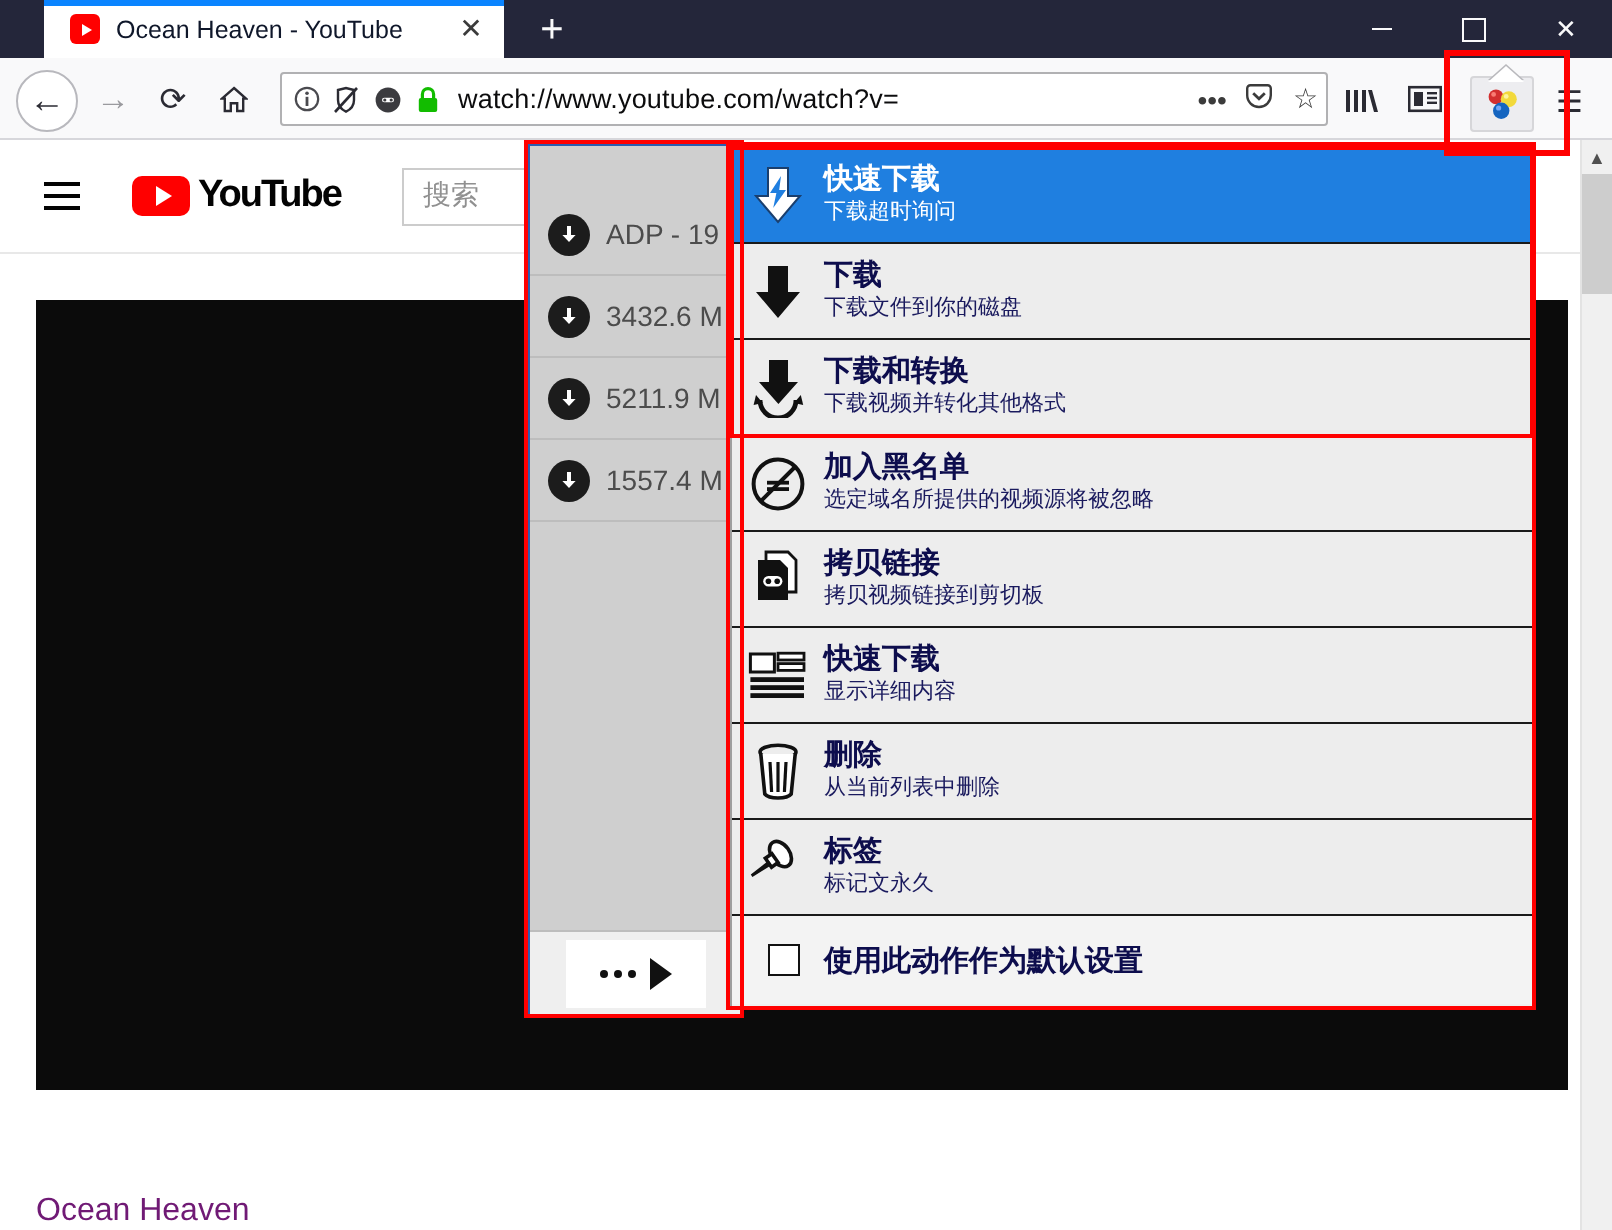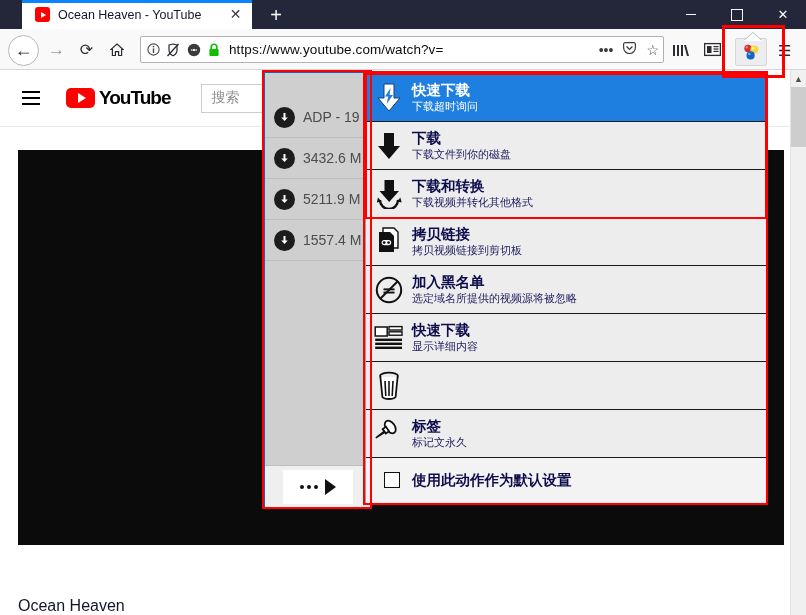--- a/index.html
+++ b/index.html
@@ -126,21 +126,21 @@
   #yt-search{
     margin-left:31px;width:145px;height:27px;border:1px solid #cccccc;background:#fff;
     display:flex;align-items:center;
   }
   #yt-search span{margin-left:9px;font-size:14px;color:#909090;}
 
   #player{
     position:absolute;left:18px;top:80px;width:766px;height:395px;background:#0b0b0b;
   }
   #vid-title{
-    position:absolute;left:18px;top:527px;font-size:16px;color:#0f172a;
+    position:absolute;left:18px;top:527px;font-size:16px;color:#701a75;
   }
 
   
   #sbar{
     position:absolute;right:0;top:70px;width:15px;height:545px;background:#f0f0f0;
     border-left:1px solid #e3e3e3;
   }
   #sbar-up{
     position:absolute;left:0;top:0;width:15px;height:17px;background:#f0f0f0;
     display:flex;align-items:center;justify-content:center;font-size:9px;color:#505050;
@@ -286,21 +286,21 @@
           <circle cx="5.4" cy="7" r="0.8" fill="#3b3b3f"></circle>
           <circle cx="8.6" cy="7" r="0.8" fill="#3b3b3f"></circle>
         </svg>
     </span>
     <span class="ub-icon" id="ub-lock">
       <svg width="12" height="14" viewBox="0 0 12 14">
           <path d="M3.2 6 L3.2 4.1 A2.8 2.8 0 0 1 8.8 4.1 L8.8 6" fill="none" stroke="#12bc00" stroke-width="1.6"></path>
           <rect x="1.4" y="6" width="9.2" height="7" rx="1" fill="#12bc00"></rect>
         </svg>
     </span>
-    <span id="ub-url">https://www.youtube.com/watch?v=</span>
+    <span id="ub-url">watch://www.youtube.com/watch?v=</span>
     <span class="ub-right">
       <span>•••</span>
       <span>
         <svg width="15" height="15" viewBox="0 0 15 15">
             <path d="M1.6 3.2 A1.6 1.6 0 0 1 3.2 1.6 L11.8 1.6 A1.6 1.6 0 0 1 13.4 3.2 L13.4 6.6 A5.9 5.9 0 0 1 1.6 6.6 Z" fill="none" stroke="#3b3b3b" stroke-width="1.2"></path>
             <path d="M4.6 5.6 L7.5 8.4 L10.4 5.6" fill="none" stroke="#3b3b3b" stroke-width="1.4"></path>
           </svg>
       </span>
       <span>☆</span>
     </span>
@@ -454,46 +454,46 @@
       </svg>
     </span>
     <span class="mi-txt">
       <span class="mi-title">下载和转换</span>
       <span class="mi-sub">下载视频并转化其他格式</span>
     </span>
   </div>
 
   <div class="mi">
     <span class="mi-ico">
+      <svg width="28" height="28" viewBox="0 0 28 28">
+        <circle cx="14" cy="14" r="12.2" fill="none" stroke="#111" stroke-width="2"></circle>
+        <line x1="5" y1="23" x2="23" y2="5" stroke="#111" stroke-width="2"></line>
+        <rect x="8.5" y="12.4" width="11" height="1.9" fill="#111"></rect>
+        <rect x="8.5" y="15.6" width="11" height="1.9" fill="#111"></rect>
+      </svg>
+    </span>
+    <span class="mi-txt">
+      <span class="mi-title">加入黑名单</span>
+      <span class="mi-sub">选定域名所提供的视频源将被忽略</span>
+    </span>
+  </div>
+
+  <div class="mi">
+    <span class="mi-ico">
       <svg width="27" height="30" viewBox="0 0 27 30">
         <path d="M7 1 L18 1 L22 5 L22 21 L7 21 Z" fill="#ffffff" stroke="#111" stroke-width="1.4"></path>
         <path d="M3 5 L14 5 L18 9 L18 25 L3 25 Z" fill="#111111"></path>
         <rect x="5.6" y="13" width="9.6" height="5.2" rx="2.6" fill="#ffffff"></rect>
         <circle cx="8.2" cy="15.6" r="1.4" fill="#111"></circle>
         <circle cx="12.6" cy="15.6" r="1.4" fill="#111"></circle>
       </svg>
     </span>
     <span class="mi-txt">
       <span class="mi-title">拷贝链接</span>
       <span class="mi-sub">拷贝视频链接到剪切板</span>
-    </span>
-  </div>
-
-  <div class="mi">
-    <span class="mi-ico">
-      <svg width="28" height="28" viewBox="0 0 28 28">
-        <circle cx="14" cy="14" r="12.2" fill="none" stroke="#111" stroke-width="2"></circle>
-        <line x1="5" y1="23" x2="23" y2="5" stroke="#111" stroke-width="2"></line>
-        <rect x="8.5" y="12.4" width="11" height="1.9" fill="#111"></rect>
-        <rect x="8.5" y="15.6" width="11" height="1.9" fill="#111"></rect>
-      </svg>
-    </span>
-    <span class="mi-txt">
-      <span class="mi-title">加入黑名单</span>
-      <span class="mi-sub">选定域名所提供的视频源将被忽略</span>
     </span>
   </div>
 
   <div class="mi">
     <span class="mi-ico">
       <svg width="30" height="26" viewBox="0 0 30 26">
         <rect x="1.2" y="2" width="12" height="9" fill="#ffffff" stroke="#111" stroke-width="1.5"></rect>
         <rect x="15" y="1.6" width="13" height="3.4" fill="#ffffff" stroke="#111" stroke-width="1.4"></rect>
         <rect x="15" y="6.8" width="13" height="3.4" fill="#ffffff" stroke="#111" stroke-width="1.4"></rect>
         <rect x="1.2" y="13.6" width="26.8" height="2.4" fill="#111"></rect>
@@ -510,20 +510,24 @@
   <div class="mi">
     <span class="mi-ico">
       <svg width="24" height="30" viewBox="0 0 24 30">
         <ellipse cx="12" cy="5" rx="9" ry="3.4" fill="none" stroke="#111" stroke-width="1.8"></ellipse>
         <path d="M3.4 6 L5.4 26 A7 3 0 0 0 18.6 26 L20.6 6" fill="#ffffff" stroke="#111" stroke-width="1.8"></path>
         <line x1="8" y1="10" x2="8.8" y2="25" stroke="#111" stroke-width="1.6"></line>
         <line x1="12" y1="10" x2="12" y2="25" stroke="#111" stroke-width="1.6"></line>
         <line x1="16" y1="10" x2="15.2" y2="25" stroke="#111" stroke-width="1.6"></line>
       </svg>
     </span>
+    <span class="mi-txt">
+      <span class="mi-title">删除</span>
+      <span class="mi-sub">从当前列表中删除</span>
+    </span>
   </div>
 
   <div class="mi">
     <span class="mi-ico">
       <svg width="30" height="30" viewBox="0 0 30 30">
         <g transform="rotate(-35 15 15)">
           <ellipse cx="20" cy="10" rx="4.6" ry="7" fill="#ffffff" stroke="#111" stroke-width="1.8"></ellipse>
           <rect x="12.6" y="7.4" width="4" height="5.4" fill="#ffffff" stroke="#111" stroke-width="1.8"></rect>
           <path d="M12.6 10 L2 10.6 L12.6 11.2 Z" fill="#111" stroke="#111" stroke-width="1.4"></path>
         </g>

